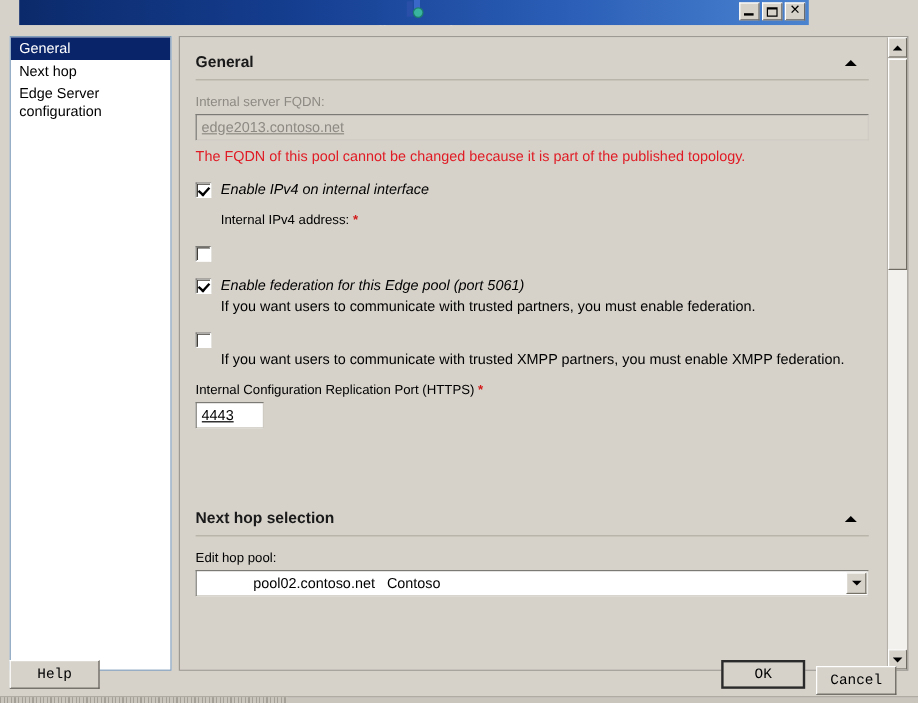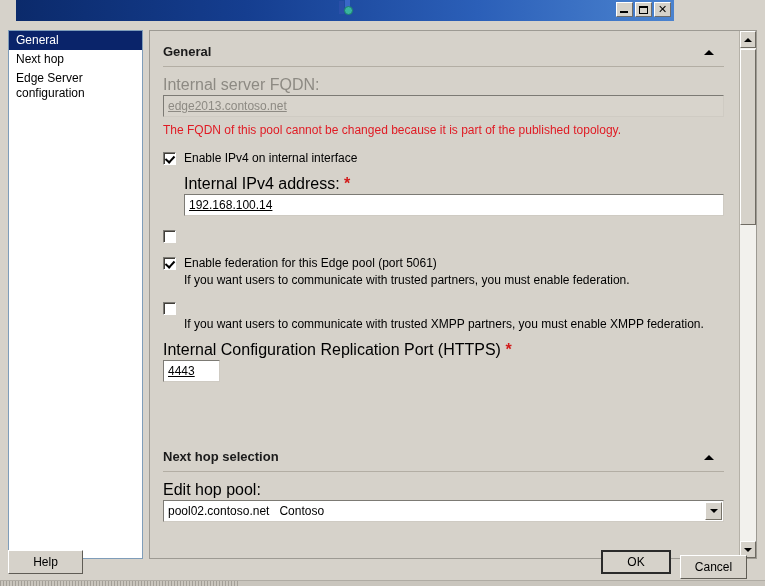--- a/index.html
+++ b/index.html
@@ -181,21 +181,21 @@
     right: 10px; top: 9px;
     width: 0; height: 0;
     border-left: 5px solid transparent;
     border-right: 5px solid transparent;
     border-bottom: 5px solid #000;
     cursor: default;
   }
 
   
   .fieldlabel {
-    font-size: 16px;
+    font-size: 11px;
     color: #000;
     margin-top: 11px;
     margin-bottom: 3px;
     line-height: 14px;
   }
   .fieldlabel.disabled { color: #8d8a83; }
   .req { color: #d21a1a; font-weight: bold; }
 
   .tbox {
     height: 22px;
@@ -223,20 +223,21 @@
     font-size: 12px;
     margin-top: 6px;
     line-height: 15px;
   }
 
   
   .cbrow {
     display: flex;
     align-items: flex-start;
     margin-top: 13px;
+    font-style: italic;
   }
   .cbox {
     width: 13px; height: 13px;
     background: #ffffff;
     border: 1px solid;
     border-color: #7c7a74 #ffffff #ffffff #7c7a74;
     box-shadow: inset 1px 1px 0 #413e39;
     box-sizing: border-box;
     position: relative;
     flex: 0 0 auto;
@@ -270,20 +271,21 @@
 
   
   .combo {
     position: relative;
     height: 22px;
     background: #ffffff;
     border: 1px solid;
     border-color: #7c7a74 #cfcbc3 #cfcbc3 #7c7a74;
     box-sizing: border-box;
     cursor: default;
+    padding-left: 43px;
   }
   .combo .cval {
     font-size: 12px;
     line-height: 20px;
     padding-left: 4px;
     padding-right: 22px;
     white-space: pre;
     color: #000;
   }
   .combo .cbtn {
@@ -371,21 +373,21 @@
   }
   .btn {
     position: absolute;
     height: 24px;
     background: #d6d2ca;
     border: 1px solid;
     border-color: #ffffff #5f5c55 #5f5c55 #ffffff;
     box-shadow: 0 0 0 0 transparent;
     box-sizing: border-box;
     font-size: 12px;
-    font-family: Liberation Sans, sans-serif;
+    font-family: Liberation Mono, monospace;
     color: #000;
     cursor: default;
     display: flex;
     align-items: center;
     justify-content: center;
   }
   .btn.default {
     border: 2px solid #2a2a2a;
   }
   .btn-help  { left: 8px;  top: 6px; width: 75px; }
@@ -467,21 +469,20 @@
             <div class="cbox checked"></div>
             <div class="cblabel">Enable IPv4 on internal interface</div>
           </div>
 
           
           <div class="indent">
             <div class="fieldlabel">
               <span>Internal IPv4 address:</span>
               <span class="req">*</span>
             </div>
-            <input class="tbox" type="text" value="192.168.100.14" style="">
           </div>
 
           
           <div class="cbrow">
             <div class="cbox"></div>
           </div>
 
           
 
           

